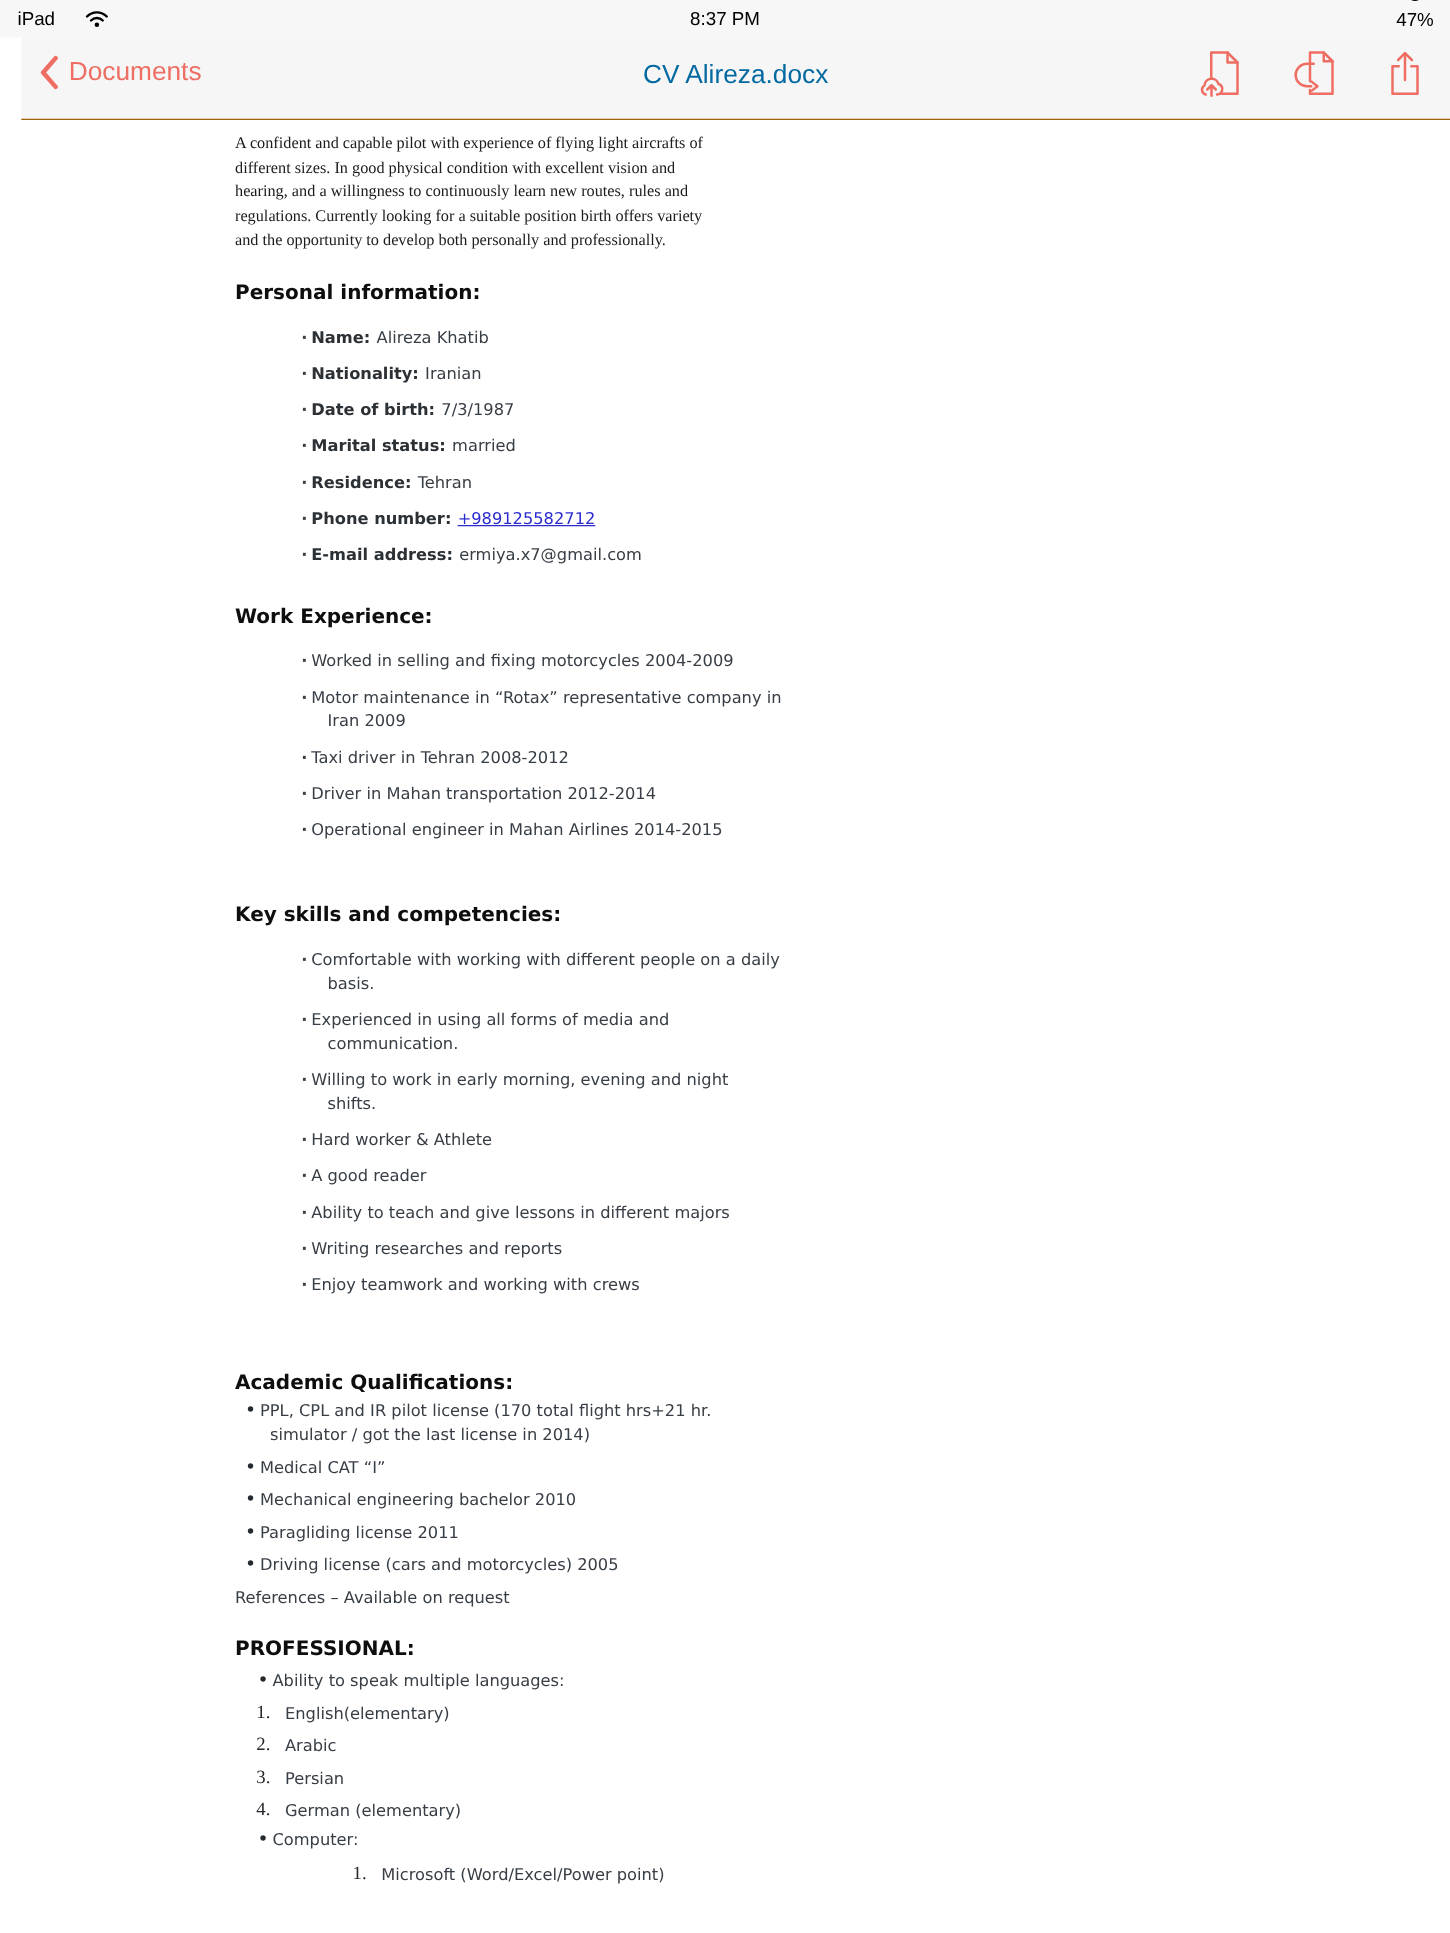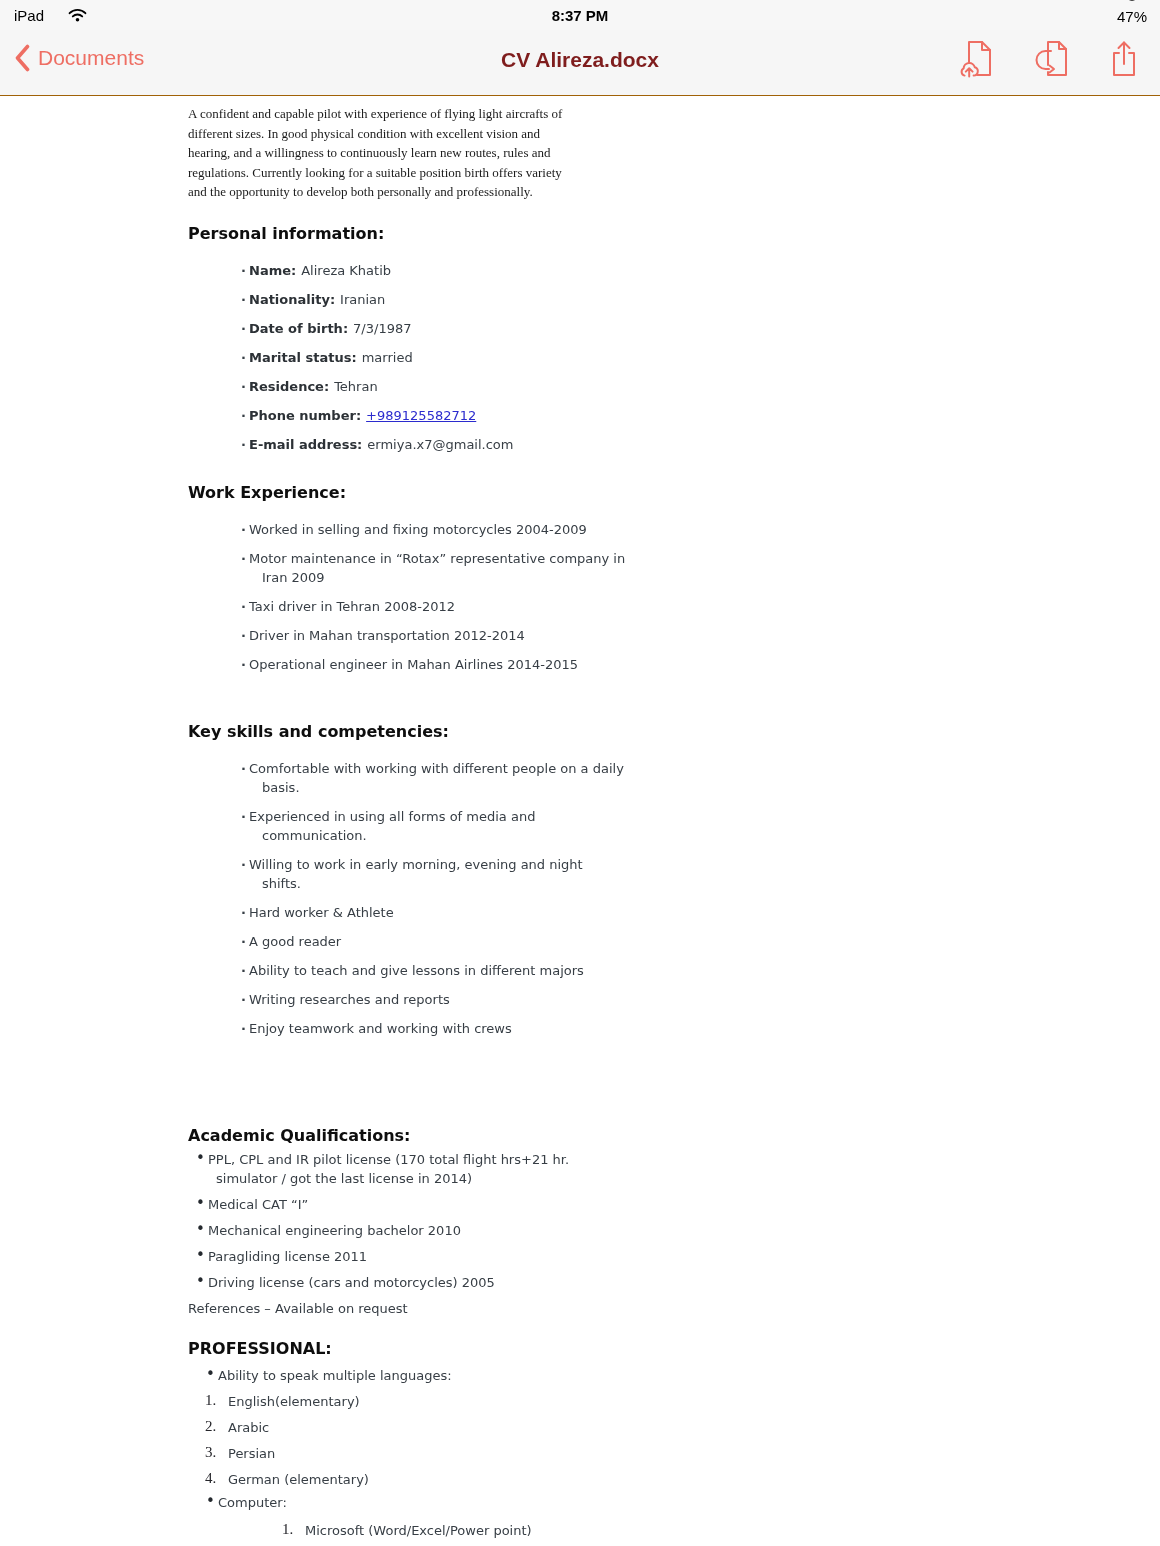--- a/index.html
+++ b/index.html
@@ -8,39 +8,39 @@
     overflow:hidden; font-family:"Liberation Sans", sans-serif;
   }
 
   
   .status-bar {
     position:absolute; top:0; left:0; right:0; height:30px;
     background:#f7f7f7; display:flex; align-items:center;
     font-size:15px; color:#000;
   }
   .sb-left { position:absolute; left:14px; display:flex; align-items:center; gap:24px; }
-  .sb-center { position:absolute; left:0; right:0; text-align:center; font-weight:700; }
+  .sb-center { position:absolute; left:0; right:0; text-align:center; font-weight:400; }
   .sb-right { position:absolute; right:12px; display:flex; align-items:center; gap:6px;flex-direction:column; }
   .battery { position:relative; width:26px; height:11px; border:1px solid #4d4d4d; border-radius:3px; background:#fff; margin-right:4px; }
   .battery .fill { position:absolute; left:1px; top:1px; bottom:1px; width:45%; background:#000; border-radius:1px; }
   .battery::after { content:""; position:absolute; right:-4.5px; top:2.5px; width:3px; height:6px; background:#4d4d4d; border-radius:0 2px 2px 0; }
 
   
   .nav-bar {
-    position:absolute; top:30px; left:0; right:0; height:65px;
+    position:absolute; top:30px; left:17px; right:0; height:65px;
     background:#f6f6f6; border-bottom:2px solid #a16207;
   }
   .back-button {
     position:absolute; left:14px; top:14px; display:flex; align-items:center; gap:8px;
     background:none; border:none; padding:0; cursor:pointer;
     color:var(--accent); font-size:21px; font-family:"Liberation Sans", sans-serif;
   }
   .nav-title {
     position:absolute; left:0; right:0; top:18px; text-align:center;
-    font-size:21px; font-weight:bold; color:#7f1d1d;
+    font-size:21px; font-weight:normal; color:#0369a1;
   }
   .nav-actions {
     position:absolute; right:20px; top:8px; display:flex; align-items:center; gap:38px;
   }
   .nav-actions button { background:none; border:none; padding:0; cursor:pointer; }
 
   
   .doc {
     position:absolute; top:96px; left:0; right:0; bottom:0;
     background:#fff; padding-left:188px; box-sizing:border-box;
@@ -48,21 +48,21 @@
   }
   .intro {
     margin-top:8px; font-family:"Liberation Serif", serif;
     font-size:13px; line-height:19.5px; color:#1b1b1b;
   }
   .intro div { white-space:nowrap; }
   .h { font-weight:bold; font-size:16px; color:#0e0e0e; line-height:18px; }
   .mt-personal { margin-top:23px; }
   .mt-work { margin-top:30px; }
   .mt-skills { margin-top:49px; }
-  .mt-academic { margin-top:89px; }
+  .mt-academic { margin-top:59px; }
   .mt-prof { margin-top:22px; }
 
   ul { list-style:none; margin:0; padding:0; }
   li { position:relative; line-height:19px; }
   .l1 { white-space:nowrap; display:block; }
   .l2 { white-space:nowrap; display:block; margin-left:13px; }
 
   
   .blist { margin-top:18px; }
   .blist li { margin-left:61px; margin-bottom:10px; }

